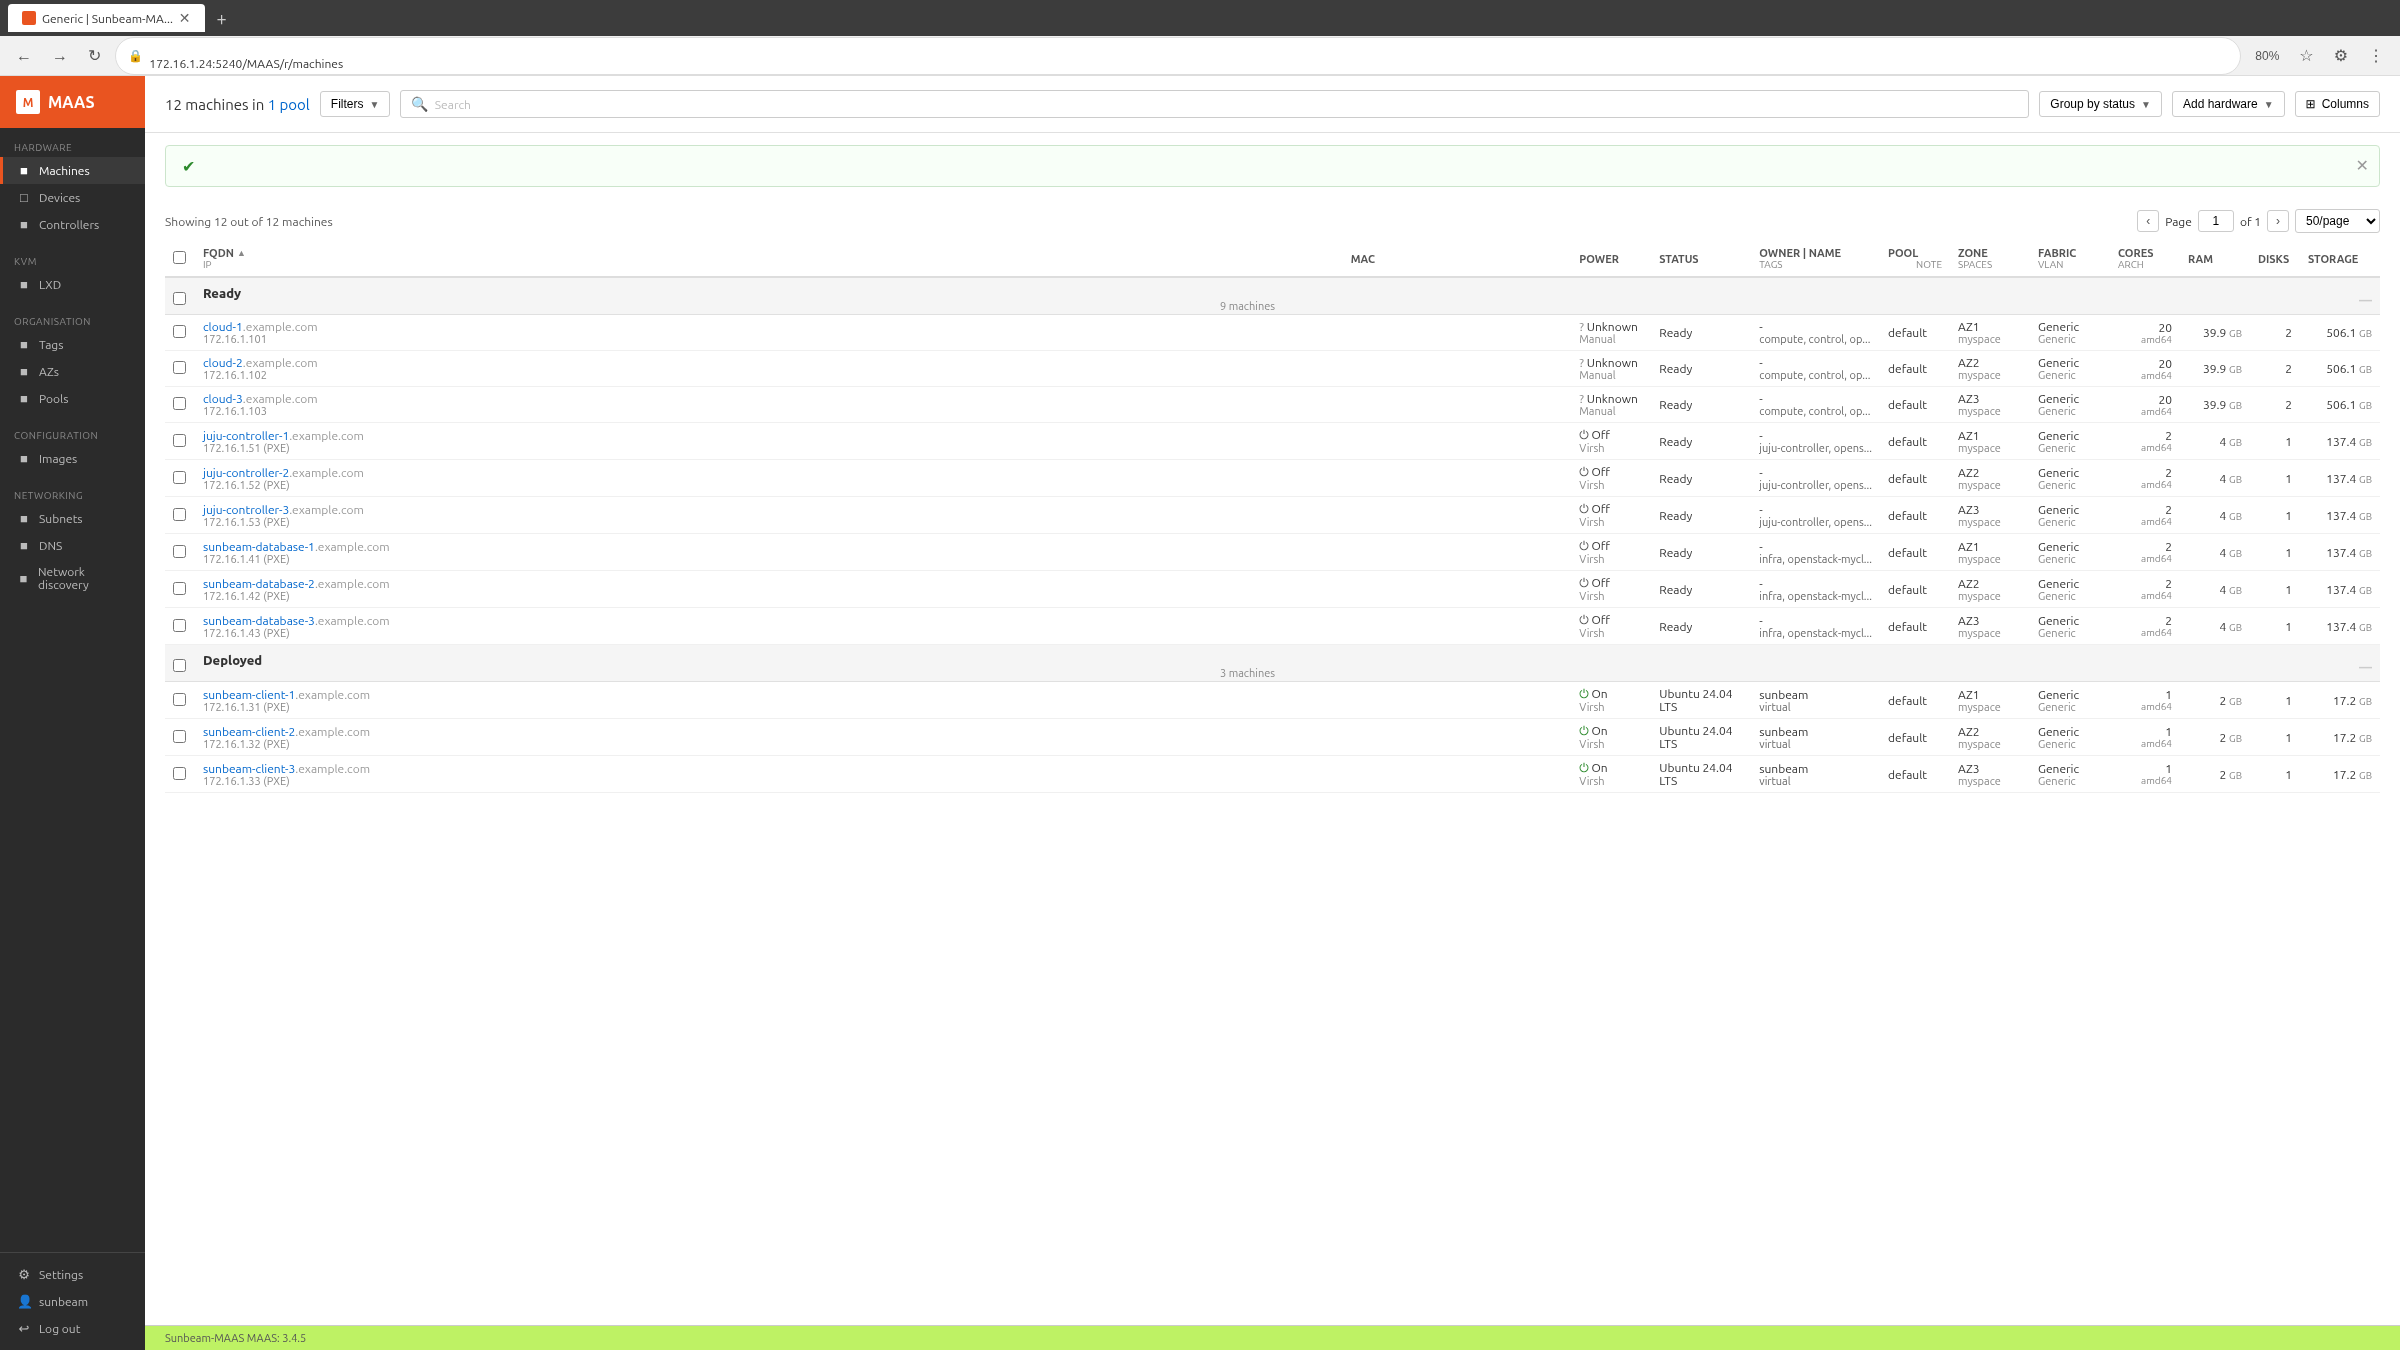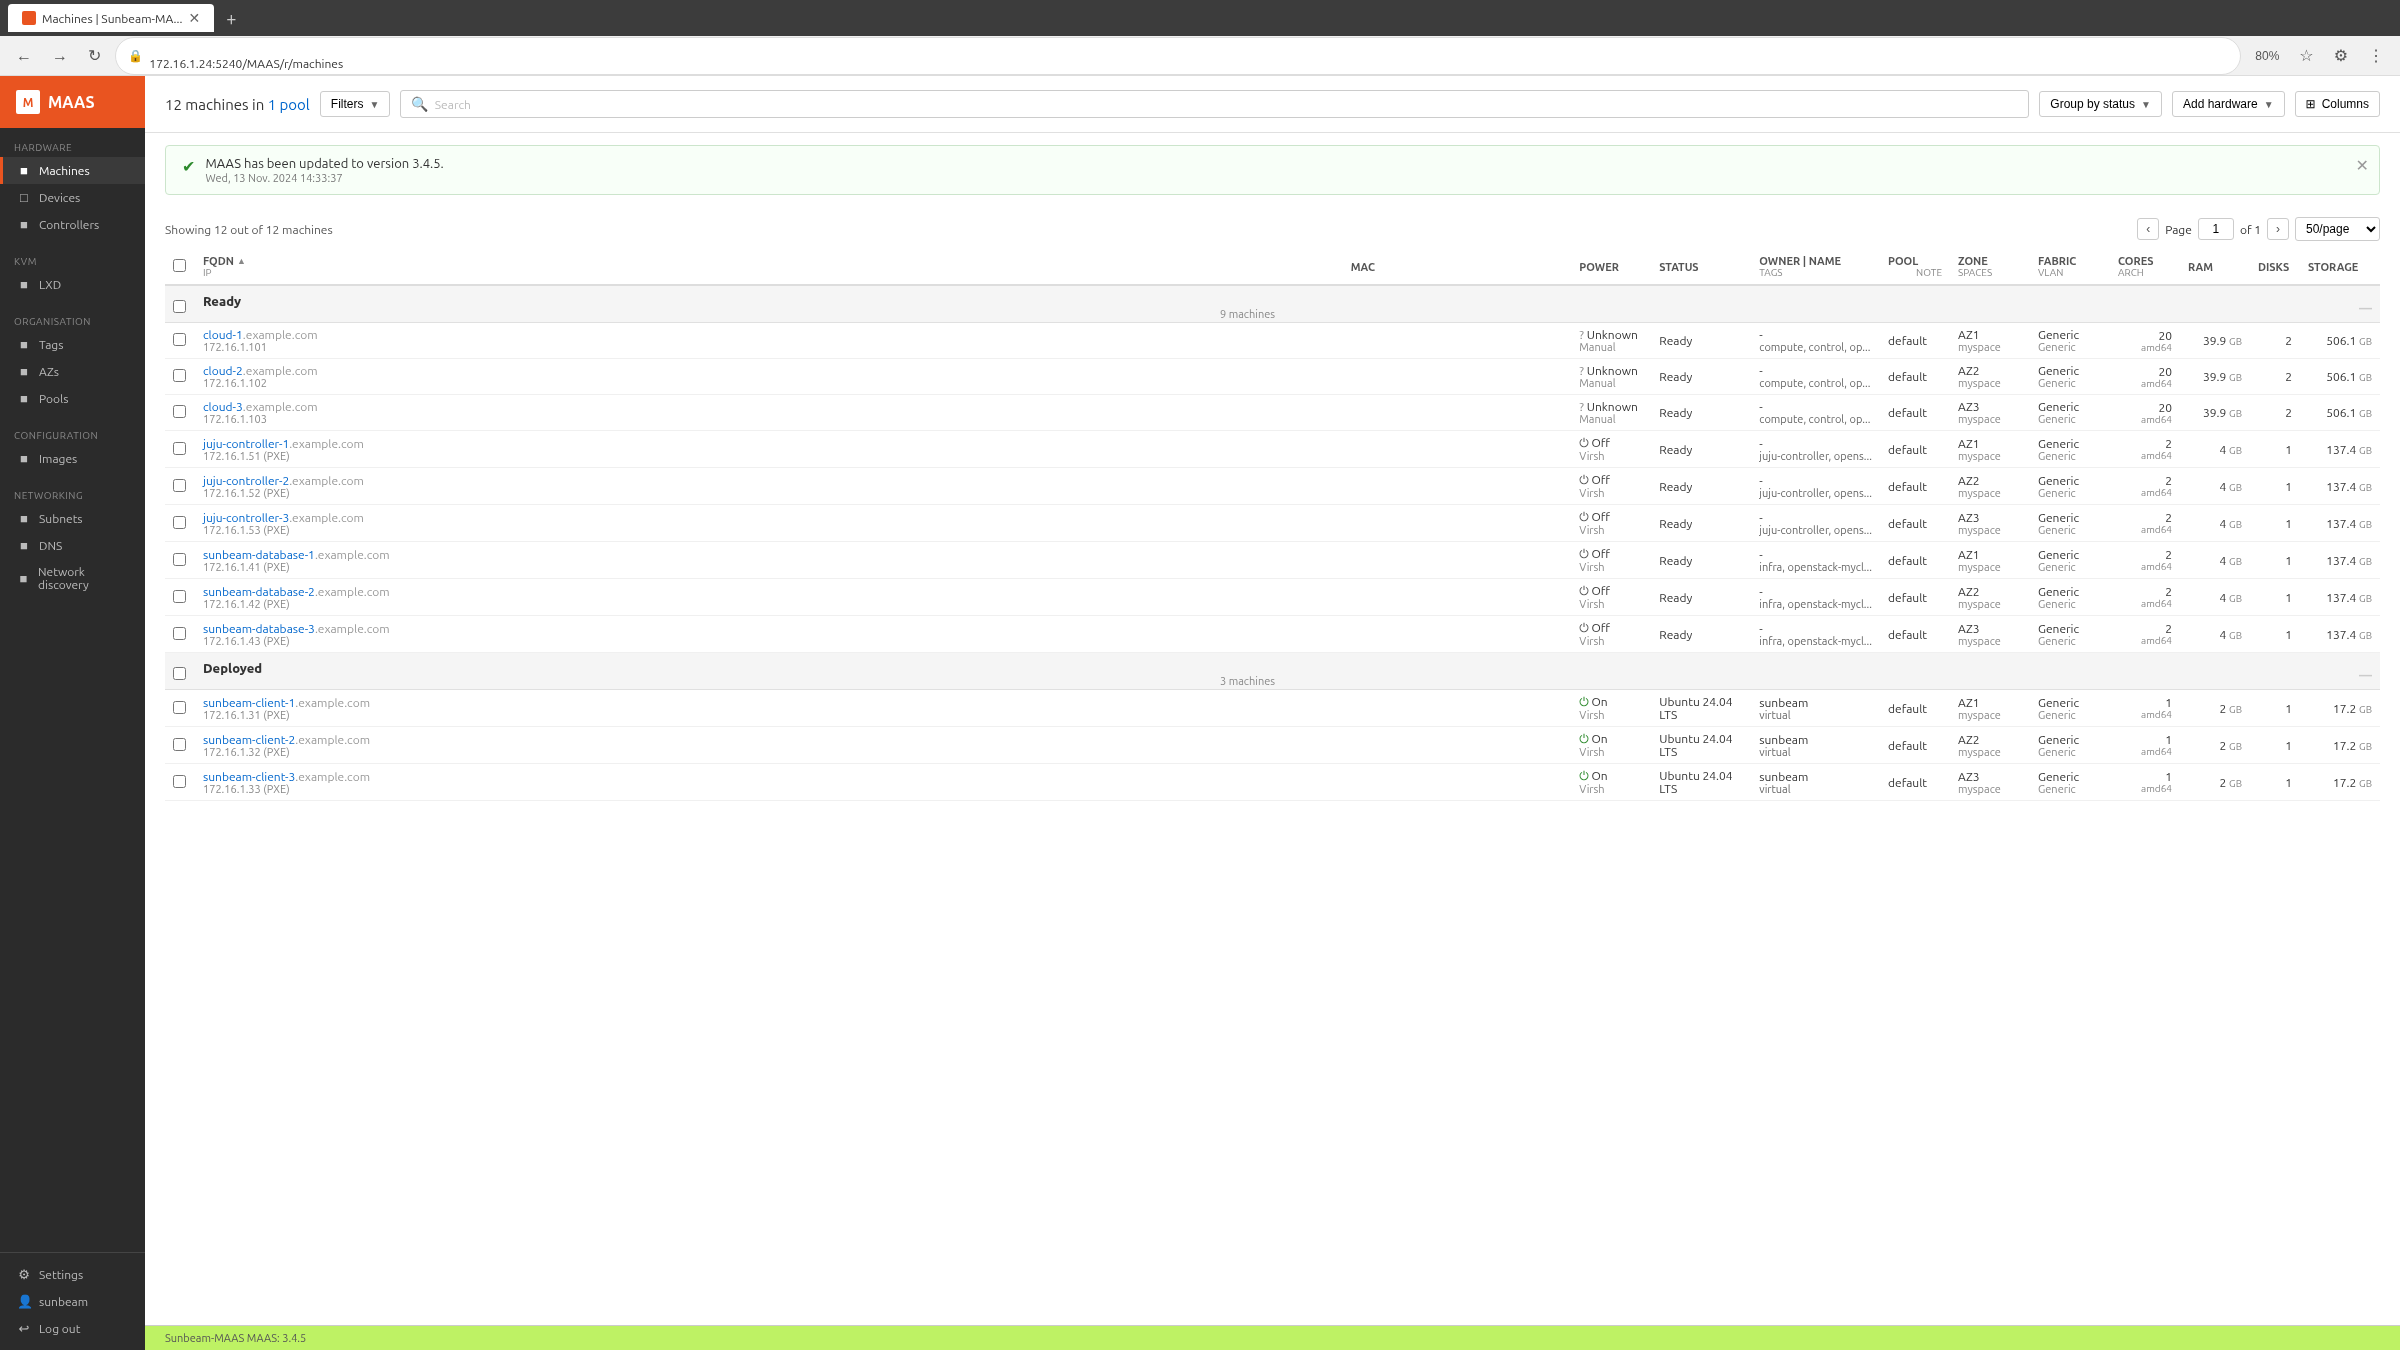--- a/index.html
+++ b/index.html
@@ -106,21 +106,21 @@
     .arch-text { font-size: 10px; color: #888; display: block; }
 
     input[type="checkbox"] { cursor: pointer; }
   </style>
 </head>
 <body>
 
 <div class="browser-chrome">
   <div class="browser-tab">
     <span class="tab-favicon"></span>
-    <span>Machines | Sunbeam-MA...</span>
+    <span>Generic | Sunbeam-MA...</span>
     <span class="tab-close">✕</span>
   </div>
   <span style="color:#ccc;font-size:18px;cursor:pointer;padding:0 4px;">+</span>
 </div>
 <div class="browser-nav">
   <button class="nav-btn">←</button>
   <button class="nav-btn">→</button>
   <button class="nav-btn">↻</button>
   <div class="address-bar">
     <span style="color:#888;font-size:12px;">🔒</span>
@@ -243,24 +243,20 @@
         <span class="btn-chevron">▼</span>
       </button>
       <button class="columns-btn">
         <span>⊞</span>
         <span>Columns</span>
       </button>
     </div>
 
     <div class="notification">
       <span class="notif-icon">✔</span>
-      <div class="notif-content">
-        <div class="notif-title">MAAS has been updated to version 3.4.5.</div>
-        <div class="notif-time">Wed, 13 Nov. 2024 14:33:37</div>
-      </div>
       <button class="notif-close">✕</button>
     </div>
 
     <div class="content">
 
       <div class="meta-row">
         <span class="showing-text">Showing 12 out of 12 machines</span>
         <div class="pagination">
           <button class="page-nav-btn">‹</button>
           <span>Page</span>

